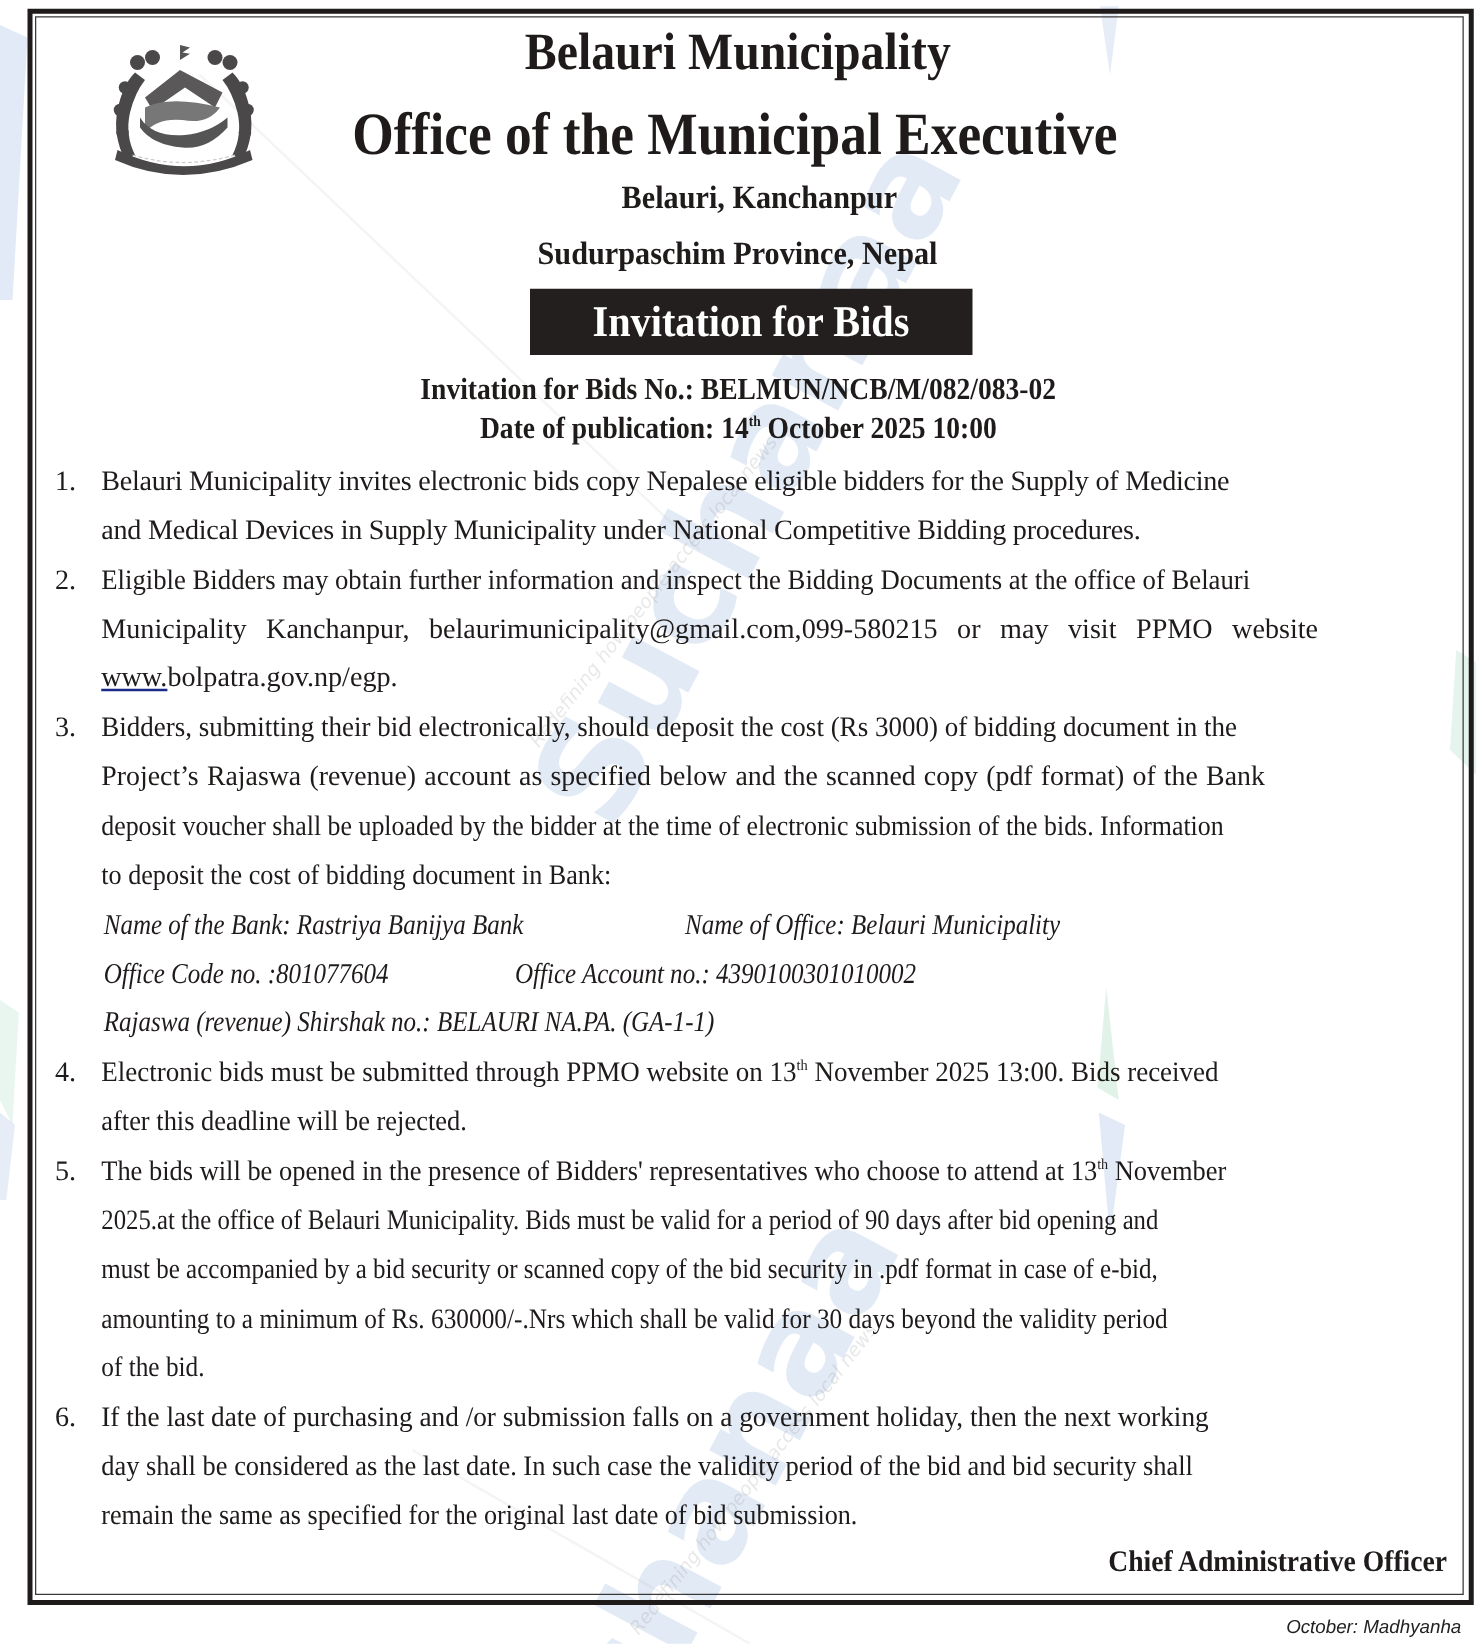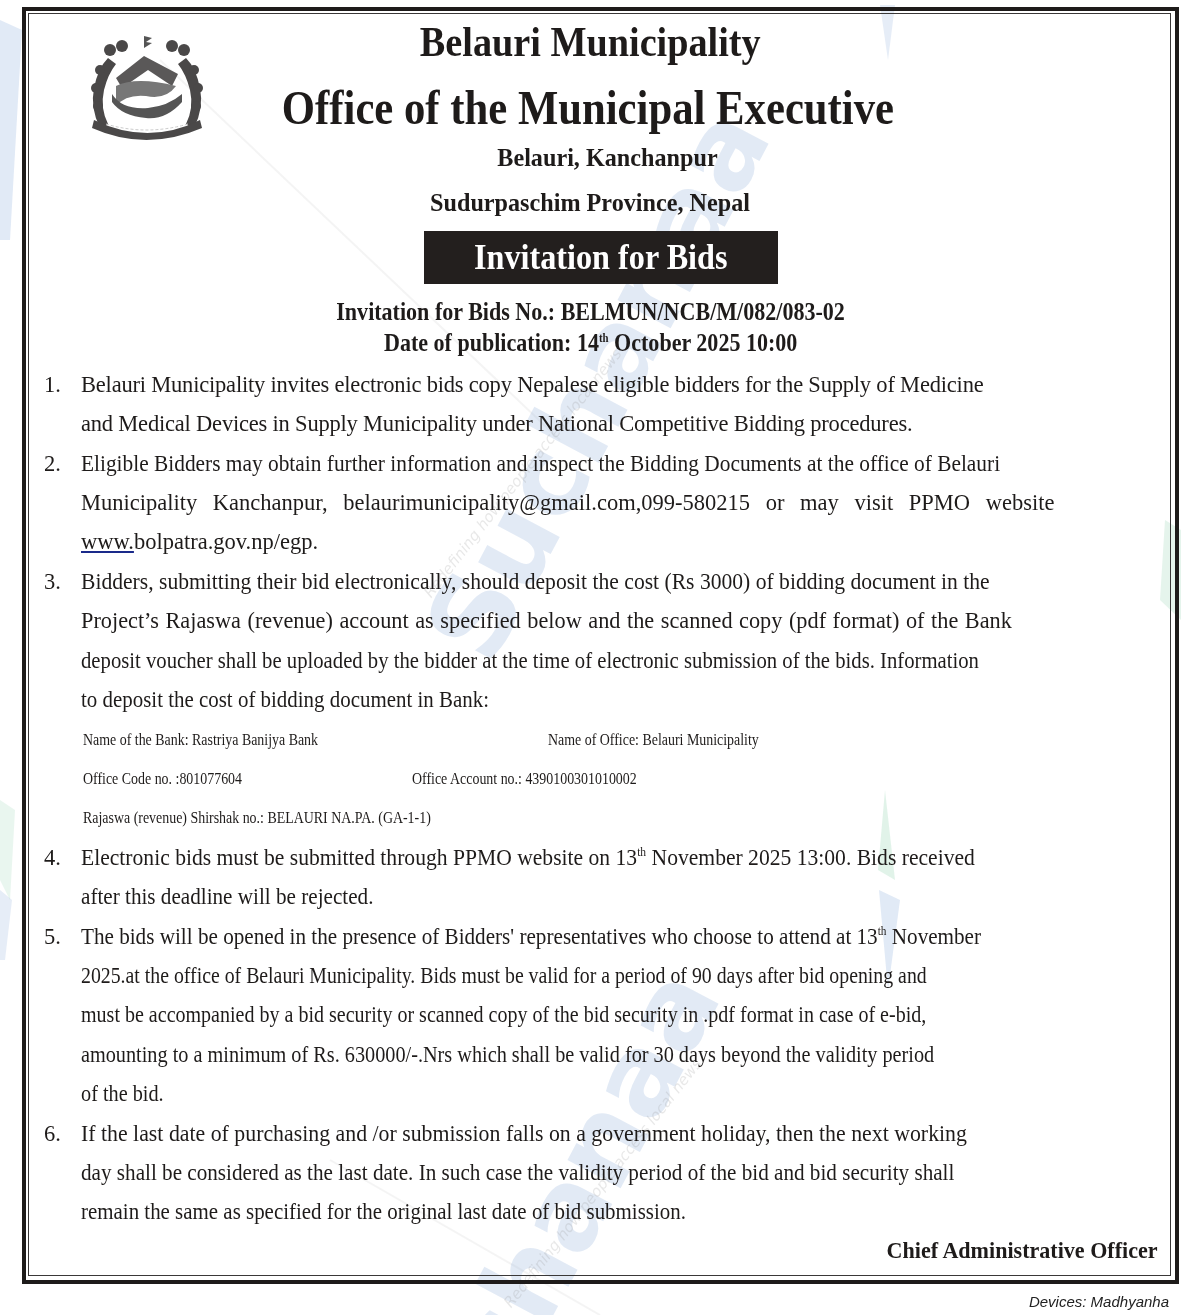--- a/index.html
+++ b/index.html
@@ -10,21 +10,21 @@
   .wm-text { position: absolute; font-family: "DejaVu Sans", sans-serif; font-weight: bold; color: rgba(150,180,220,0.28); white-space: nowrap; transform-origin: left top; }
   .wm-small { position: absolute; font-family: "DejaVu Sans", sans-serif; font-style: italic; color: rgba(150,150,150,0.22); white-space: nowrap; transform-origin: left top; font-size: 15px; }
   .seal { position: absolute; left: 86px; top: 36px; width: 122px; height: 106px; }
   .hdr { position: absolute; left: 0; width: 1181px; text-align: center; font-weight: bold; white-space: nowrap; }
   .hdr span { display: inline-block; transform-origin: center; }
   .banner { position: absolute; left: 424px; top: 231px; width: 354px; height: 53px; background: #231f1e; color: #fff; font-weight: bold; font-size: 35px; text-align: center; line-height: 53px; }
   .banner span { display: inline-block; transform: scaleX(0.92); }
   .line { position: absolute; left: 81px; width: 1077px; font-size: 22.5px; line-height: 28px; white-space: nowrap; }
   .line .inner { display: block; transform-origin: left center; }
   .num { position: absolute; left: 44px; font-size: 22.5px; line-height: 28px; }
-  .bank { position: absolute; left: 83px; font-size: 16px; line-height: 28px; white-space: nowrap; }
+  .bank { position: absolute; left: 83px; font-size: 23px; line-height: 28px; white-space: nowrap; font-style: italic; }
   .bank span.c { display: inline-block; transform: scaleX(0.87); transform-origin: left center; }
   sup { font-size: 12px; vertical-align: 9px; line-height: 0; }
   .sig { position: absolute; right: 23px; top: 1237px; font-weight: bold; font-size: 24px; white-space: nowrap; }
   .sig span { display: inline-block; transform: scaleX(0.92); transform-origin: right center; }
   .source { position: absolute; right: 12px; top: 1293px; font-family: "Liberation Sans", sans-serif; font-style: italic; font-size: 15px; color: #222; }
   u { text-decoration-color: #1a2a8a; }
 </style>
 </head>
 <body>
 
@@ -166,13 +166,13 @@
   </div>
 <div class="line" style="top:1159px;font-family:Liberation Serif, serif;">
     <span class="inner" style="transform:scaleX(0.94);">day shall be considered as the last date. In such case the validity period of the bid and bid security shall</span>
   </div>
 <div class="line" style="top:1198px;">
     <span class="inner" style="transform:scaleX(0.93);">remain the same as specified for the original last date of bid submission.</span>
   </div>
 
 <div class="sig"><span>Chief Administrative Officer</span></div>
 
-<div class="source">Devices: Madhyanha</div>
+<div class="source">October: Madhyanha</div>
 
 </body></html>

